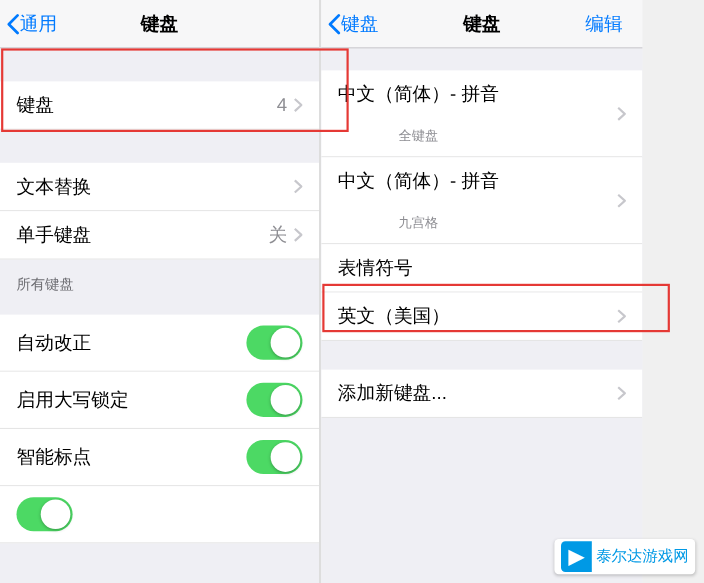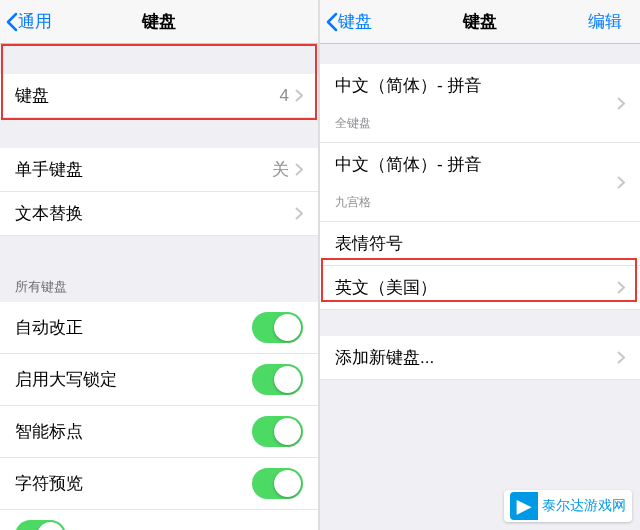--- a/index.html
+++ b/index.html
@@ -1,36 +1,36 @@
 <!DOCTYPE html>
 <html><head>
 <meta charset="utf-8">
 <style>
   * { margin: 0; padding: 0; box-sizing: border-box; }
   body { font-family: -apple-system, "PingFang SC", "Helvetica Neue", sans-serif; background: #f0f0f0; width: 640px; height: 530px; overflow: hidden; position: relative; }
-  .container { display: flex; width: 640px; height: 530px; }
+  .container { display: flex; width: 584px; height: 530px; }
   .screen { width: 320px; height: 530px; background: #efeff4; display: flex; flex-direction: column; position: relative; }
   .screen-left { border-right: 2px solid #ddd; }
   .navbar { height: 44px; background: #f7f7f8; border-bottom: 1px solid #c8c7cc; display: flex; align-items: center; position: relative; }
   .nav-back { display: flex; align-items: center; color: #007aff; font-size: 17px; padding-left: 6px; cursor: pointer; }
   .nav-back .chevron { width: 12px; height: 20px; }
   .nav-title { position: absolute; left: 50%; transform: translateX(-50%); font-size: 17px; font-weight: 600; color: #000; }
   .nav-edit { position: absolute; right: 18px; color: #007aff; font-size: 17px; cursor: pointer; }
   .content { flex: 1; overflow: hidden; }
   .row { background: #fff; min-height: 44px; padding: 10px 15px; display: flex; align-items: center; justify-content: space-between; position: relative; border-bottom: 1px solid #e5e5e5; }
   .row:first-child { border-top: 1px solid #e5e5e5; }
   .row-label { font-size: 17px; color: #000; }
   .row-sub { font-size: 12px; color: #8e8e93; margin-top: 18px; }
-  .row-left { display: flex; flex-direction: column; }
+  .row-left { display: flex; flex-direction: column; align-items: center; }
   .row-right { display: flex; align-items: center; }
   .row-value { font-size: 17px; color: #8e8e93; margin-right: 6px; }
   .chevron-right { width: 8px; height: 13px; }
   .chevron-right polyline { stroke: #c7c7cc; stroke-width: 2; fill: none; }
   .section-gap { height: 30px; background: #efeff4; }
-  .section-header { padding: 14px 15px 6px; font-size: 13px; color: #6d6d72; background: #efeff4; margin-top: 28px; }
+  .section-header { padding: 14px 15px 18px; font-size: 13px; color: #6d6d72; background: #efeff4; }
   .switch { width: 51px; height: 31px; border-radius: 16px; background: #4cd964; position: relative; }
   .switch::after { content: ""; position: absolute; width: 27px; height: 27px; background: #fff; border-radius: 50%; top: 2px; right: 2px; box-shadow: 0 1px 3px rgba(0,0,0,0.3); }
   .highlight-red { position: absolute; border: 2px solid #e53935; pointer-events: none; z-index: 5; }
   .hl-left-row { left: 1px; top: 44px; width: 316px; height: 76px; }
   .hl-right-row { left: 1px; top: 258px; width: 316px; height: 44px; }
   .watermark { position: absolute; bottom: 8px; right: 8px; display: flex; align-items: center; background: #fff; padding: 2px 6px; border-radius: 4px; box-shadow: 0 1px 3px rgba(0,0,0,0.2); }
   .wm-icon { width: 28px; height: 28px; background: #0099e5; border-radius: 4px 0 0 4px; display: flex; align-items: center; justify-content: center; color: #fff; font-weight: bold; font-size: 18px; margin-right: 4px; }
   .wm-text { font-size: 14px; font-weight: normal; color: #0099e5; }
 </style>
 </head>
@@ -55,49 +55,45 @@
         <span class="row-label">键盘</span>
         <div class="row-right">
           <span class="row-value">4</span>
           <svg class="chevron-right" viewBox="0 0 8 13">
               <polyline points="1,1 7,6.5 1,12"></polyline>
             </svg>
         </div>
       </div>
       <div class="section-gap"></div>
       <div class="row">
+        <span class="row-label">文本替换</span>
+        <svg class="chevron-right" viewBox="0 0 8 13">
+            <polyline points="1,1 7,6.5 1,12"></polyline>
+          </svg>
+      </div>
+      <div class="row">
         <span class="row-label">单手键盘</span>
         <div class="row-right">
           <span class="row-value">关</span>
           <svg class="chevron-right" viewBox="0 0 8 13">
               <polyline points="1,1 7,6.5 1,12"></polyline>
             </svg>
         </div>
-      </div>
-      <div class="row">
-        <span class="row-label">文本替换</span>
-        <svg class="chevron-right" viewBox="0 0 8 13">
-            <polyline points="1,1 7,6.5 1,12"></polyline>
-          </svg>
       </div>
       <div class="section-header">所有键盘</div>
       <div class="row">
         <span class="row-label">自动改正</span>
         <div class="switch"></div>
       </div>
       <div class="row">
         <span class="row-label">启用大写锁定</span>
         <div class="switch"></div>
       </div>
       <div class="row">
         <span class="row-label">智能标点</span>
-        <div class="switch"></div>
-      </div>
-      <div class="row">
-        <span class="row-label">字符预览</span>
         <div class="switch"></div>
       </div>
       <div class="row">
         <div class="switch"></div>
       </div>
 
     </div>
   </div>
 
   <div class="screen">

